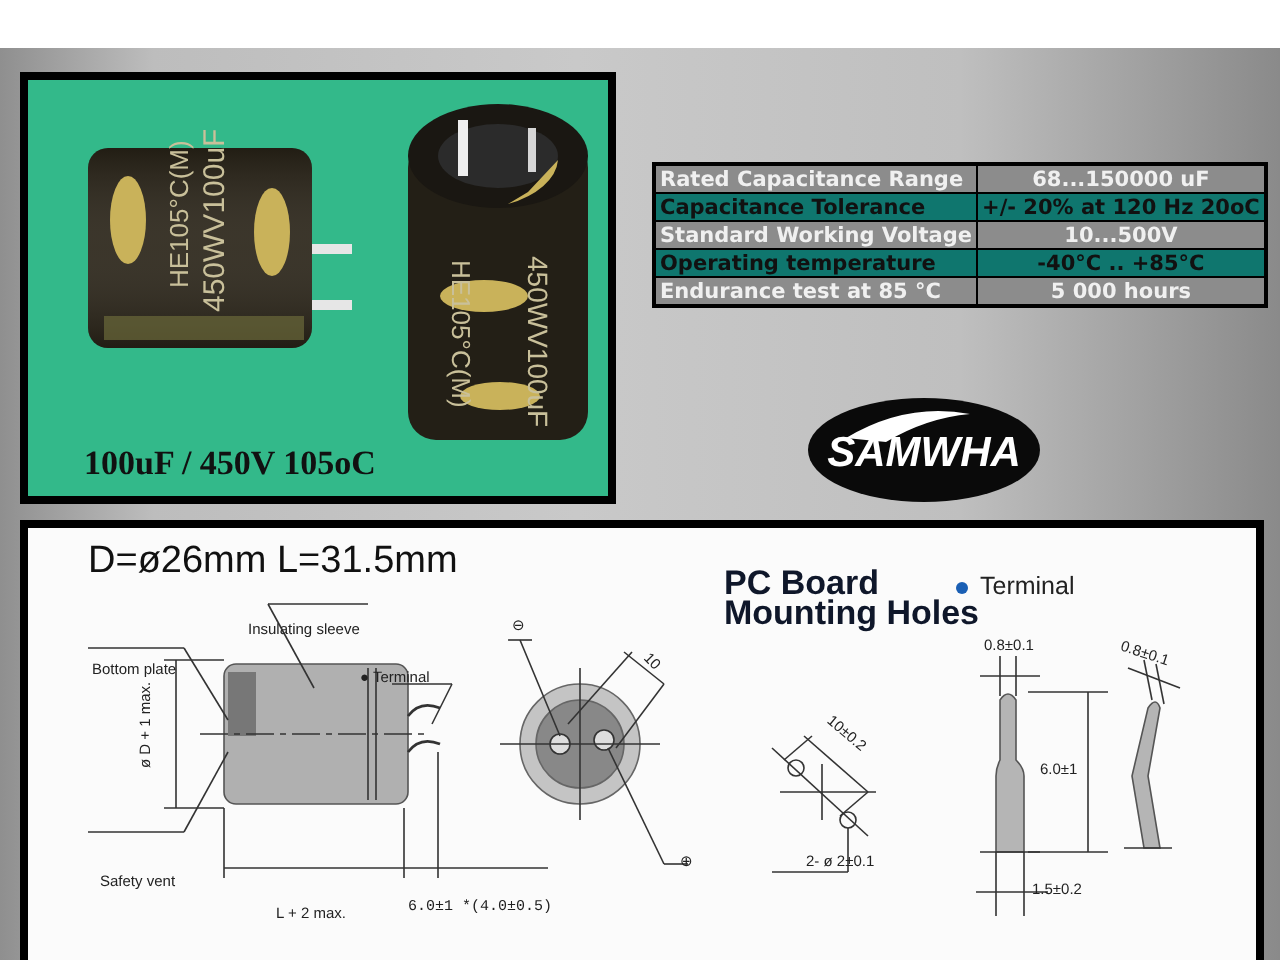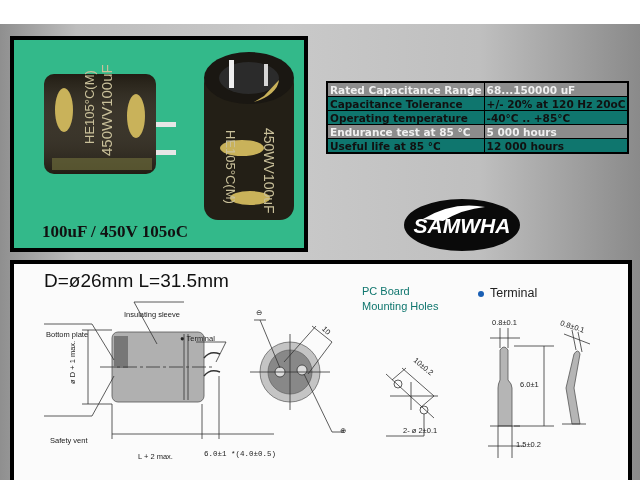--- a/index.html
+++ b/index.html
@@ -25,32 +25,32 @@
   .tech {
     position: absolute; left: 326px; top: 81px; width: 294px;
     border: 2px solid #000; border-collapse: collapse; background: #000;
     font-family: "DejaVu Sans", sans-serif; font-size: 10.5px; font-weight: bold;
   }
   .tech th {
     background: #0000ee; color: #fff; text-align: center; height: 15px; padding: 0;
     border-bottom: 1px solid #000;
   }
   .tech td { height: 13px; padding: 0 2px; border: 1px solid #000; white-space: nowrap; }
-  .tech td.v { text-align: left; }
+  .tech td.v { text-align: center; }
   .tech tr.dark td { background: #8c8c8c; color: #f0f0f0; }
   .tech tr.light td { background: #0f766e; color: #111; }
   
   .logo { position: absolute; left: 403px; top: 197px; width: 118px; height: 56px; }
   
   .diagram {
     position: absolute; left: 10px; top: 260px; width: 614px; height: 230px;
     border: 4px solid #000; background: #fbfbfb; overflow: hidden;
   }
   .dim-title { position: absolute; left: 30px; top: 6px; font-size: 19px; color: #111; }
-  .pcb-title { position: absolute; left: 348px; top: 20px; font-size: 11px; line-height: 15px; color: #0f766e; }
+  .pcb-title { position: absolute; left: 348px; top: 20px; font-size: 17px; line-height: 15px; color: #0f172a; font-weight: bold; }
   .term-title { position: absolute; left: 464px; top: 22px; font-size: 12.5px; color: #222; }
   .term-title .dot { display: inline-block; width: 6px; height: 6px; border-radius: 50%; background: #1a5fb4; margin-right: 6px; vertical-align: middle; }
   .lbl { position: absolute; font-size: 7.5px; color: #222; white-space: nowrap; }
 </style>
 </head>
 <body>
 
 <div class="stage"></div>
 
 <div class="photo">
@@ -90,31 +90,31 @@
 <table class="tech">
   <tbody>
   <tr class="dark">
     <td>Rated Capacitance Range</td>
     <td class="v">68...150000 uF</td>
   </tr>
   <tr class="light">
     <td>Capacitance Tolerance</td>
     <td class="v">+/- 20% at 120 Hz 20oC</td>
   </tr>
+  <tr class="dark">
+    <td>Standard Working Voltage</td>
+    <td class="v">10...500V</td>
+  </tr>
   <tr class="light">
     <td>Operating temperature</td>
     <td class="v">-40°C .. +85°C</td>
   </tr>
   <tr class="dark">
     <td>Endurance test at 85 °C</td>
     <td class="v">5 000 hours</td>
-  </tr>
-  <tr class="light">
-    <td>Useful life at 85 °C</td>
-    <td class="v">12 000 hours</td>
   </tr>
 </tbody>
   </table>
 
 <div class="logo">
   <svg width="118" height="56" viewBox="0 0 118 56">
     <ellipse cx="59" cy="28" rx="58" ry="26" fill="#0a0a0a"></ellipse>
     <path d="M20 22 Q50 4 82 10 Q60 12 40 24 Z" fill="#ffffff"></path>
     <text id="logo-text" x="59" y="36" text-anchor="middle" fill="#ffffff" font-size="21" font-weight="bold" font-style="italic" font-family="Liberation Sans, sans-serif">SAMWHA</text>
   </svg>

